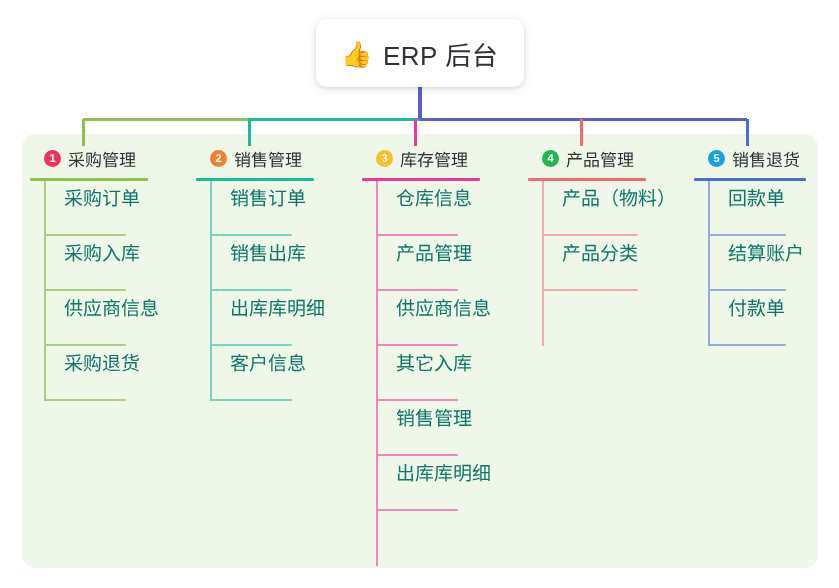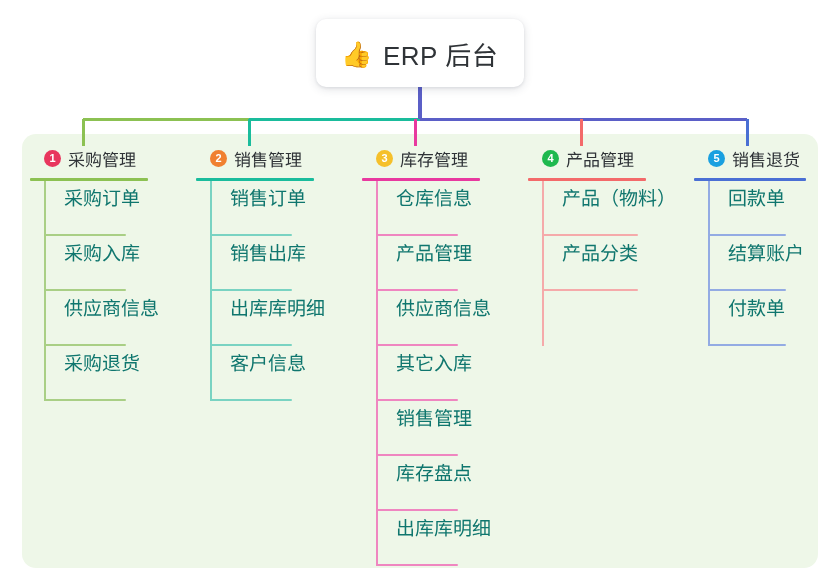--- a/index.html
+++ b/index.html
@@ -233,24 +233,20 @@
           </div>
           <div class="item">
             <span class="item-label">其它入库</span>
             <div class="item-rule" style="width: 82px; background: rgb(239, 134, 192);"></div>
           </div>
           <div class="item">
             <span class="item-label">销售管理</span>
             <div class="item-rule" style="width: 82px; background: rgb(239, 134, 192);"></div>
           </div>
           <div class="item">
-            <span class="item-label">库存盘点</span>
-            <div class="item-rule" style="width: 82px; background: rgb(239, 134, 192);"></div>
-          </div>
-          <div class="item">
             <span class="item-label">出库库明细</span>
             <div class="item-rule" style="width: 82px; background: rgb(239, 134, 192);"></div>
           </div>
         </div>
       </div>
       <div class="column" style="left: 528px;">
         <div class="col-head">
           <span class="badge" style="background: rgb(30, 185, 78);">4</span>
           <span class="col-title">产品管理</span>
         </div>

